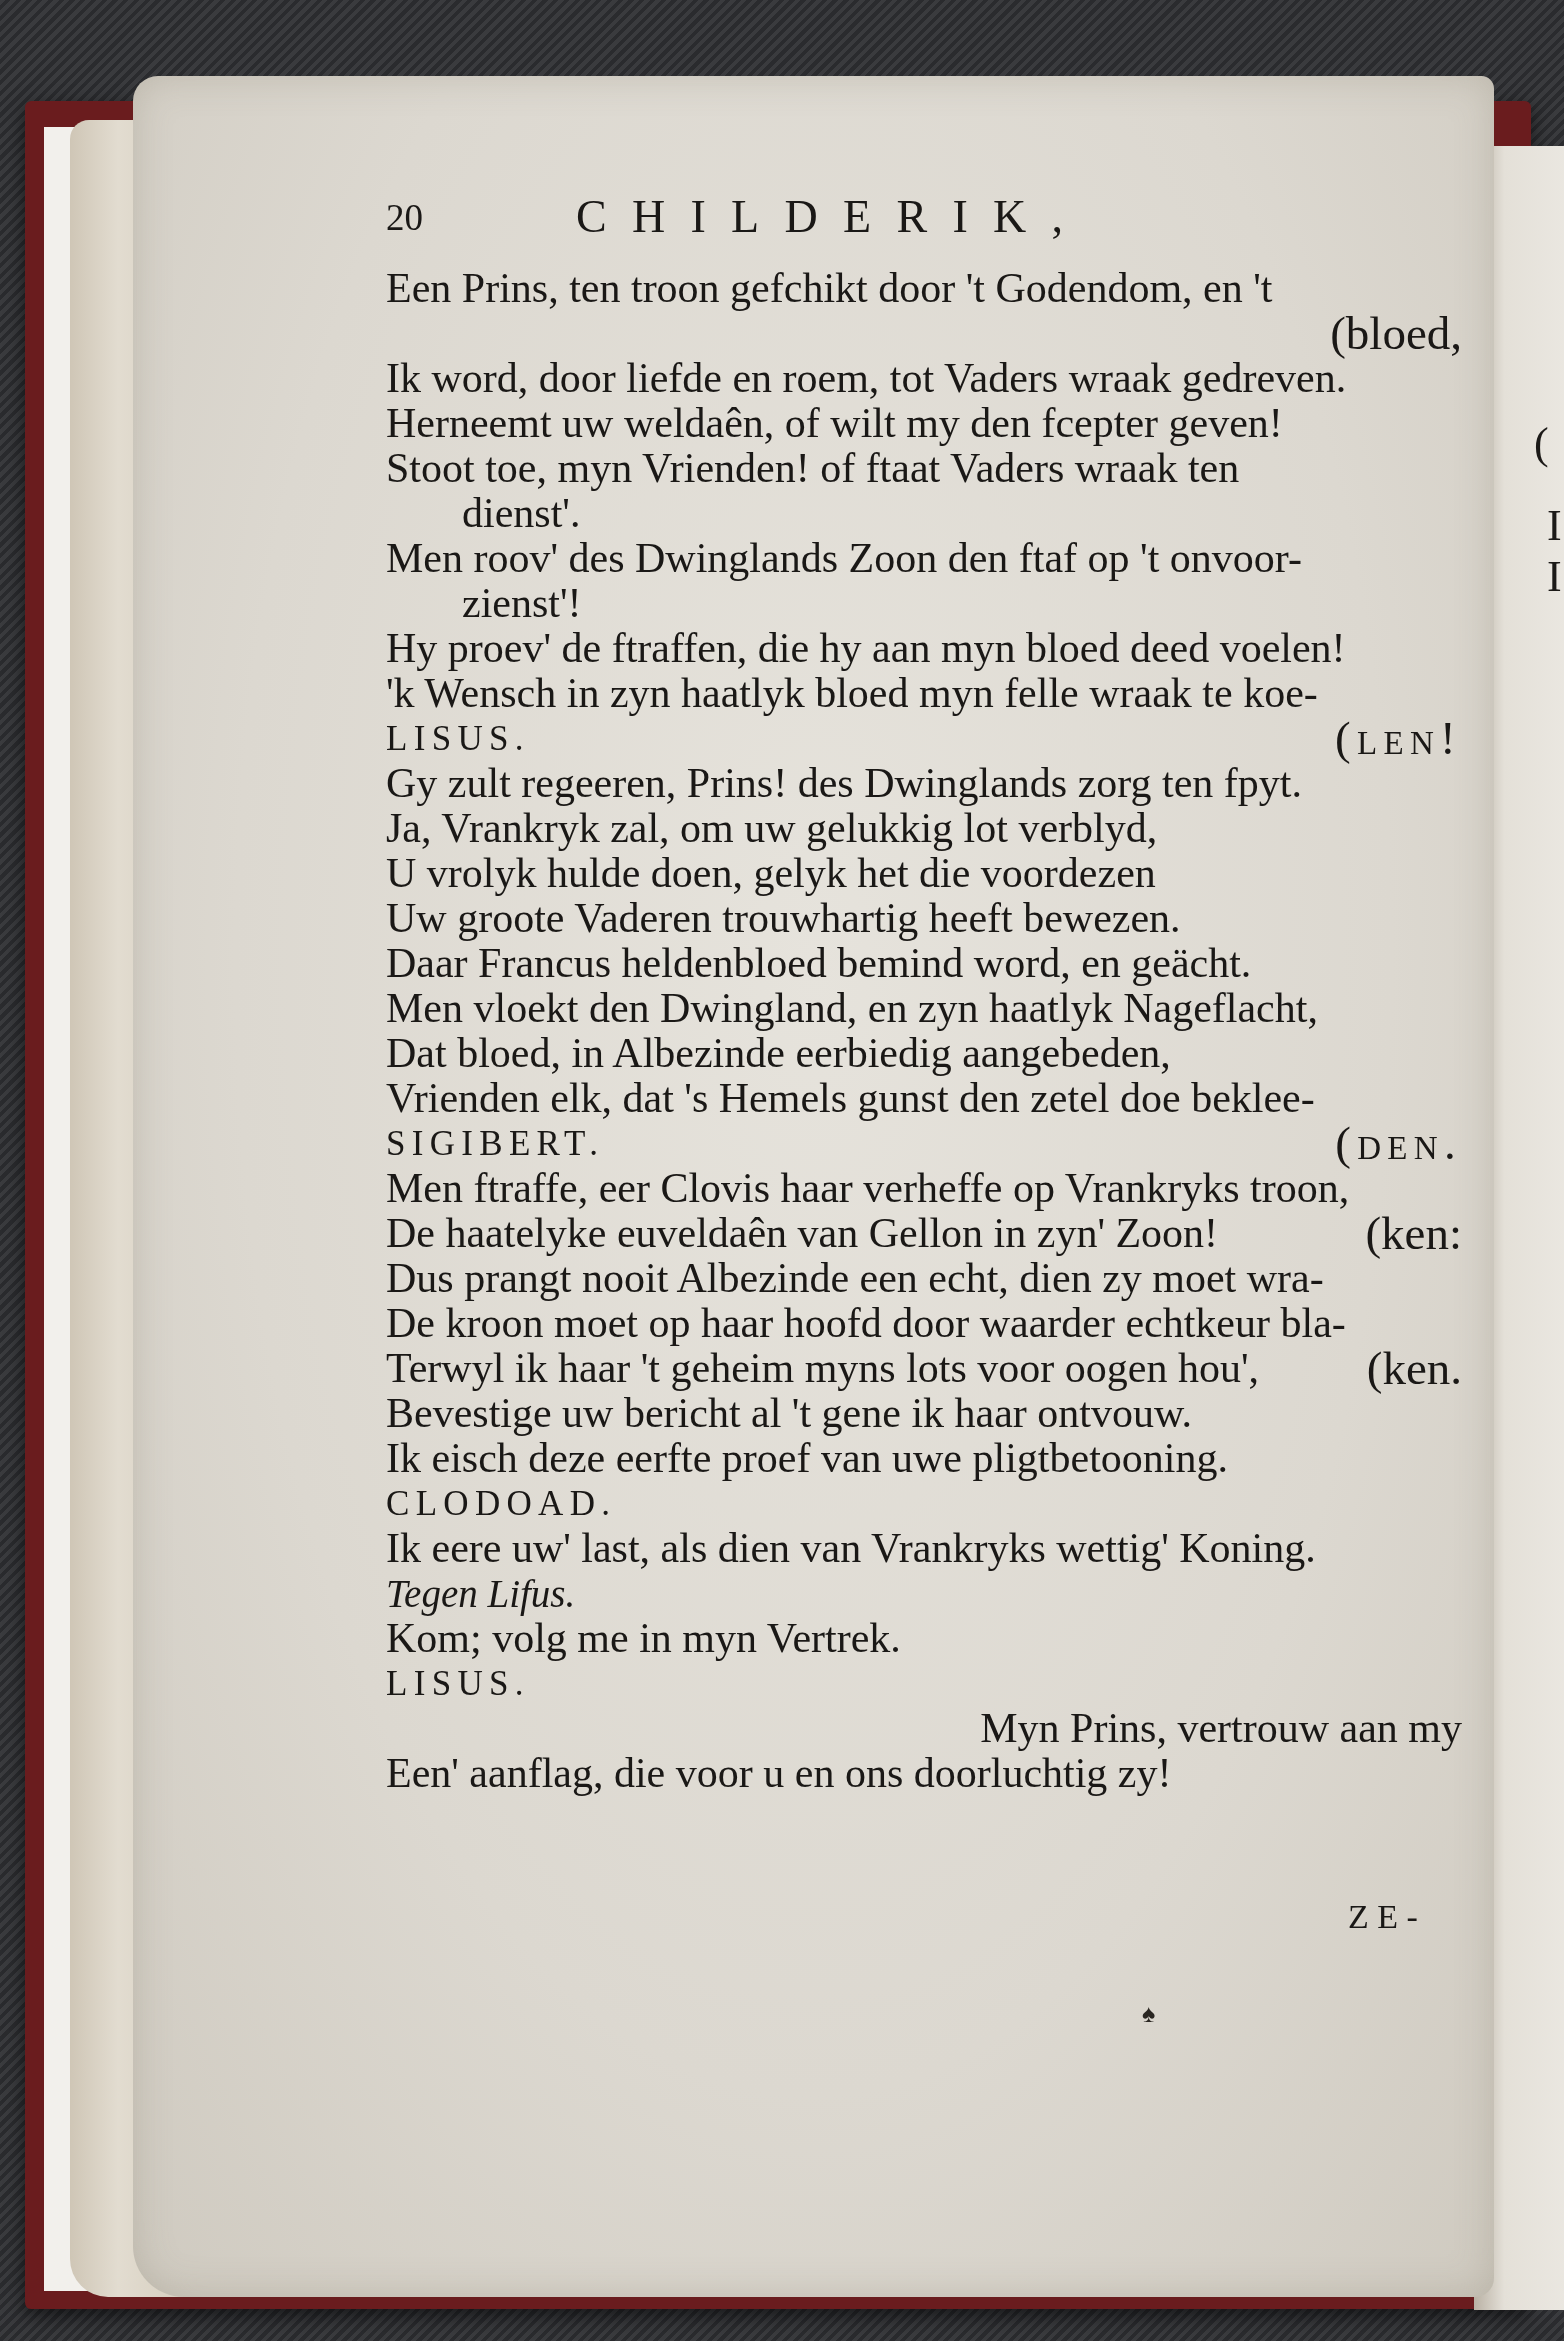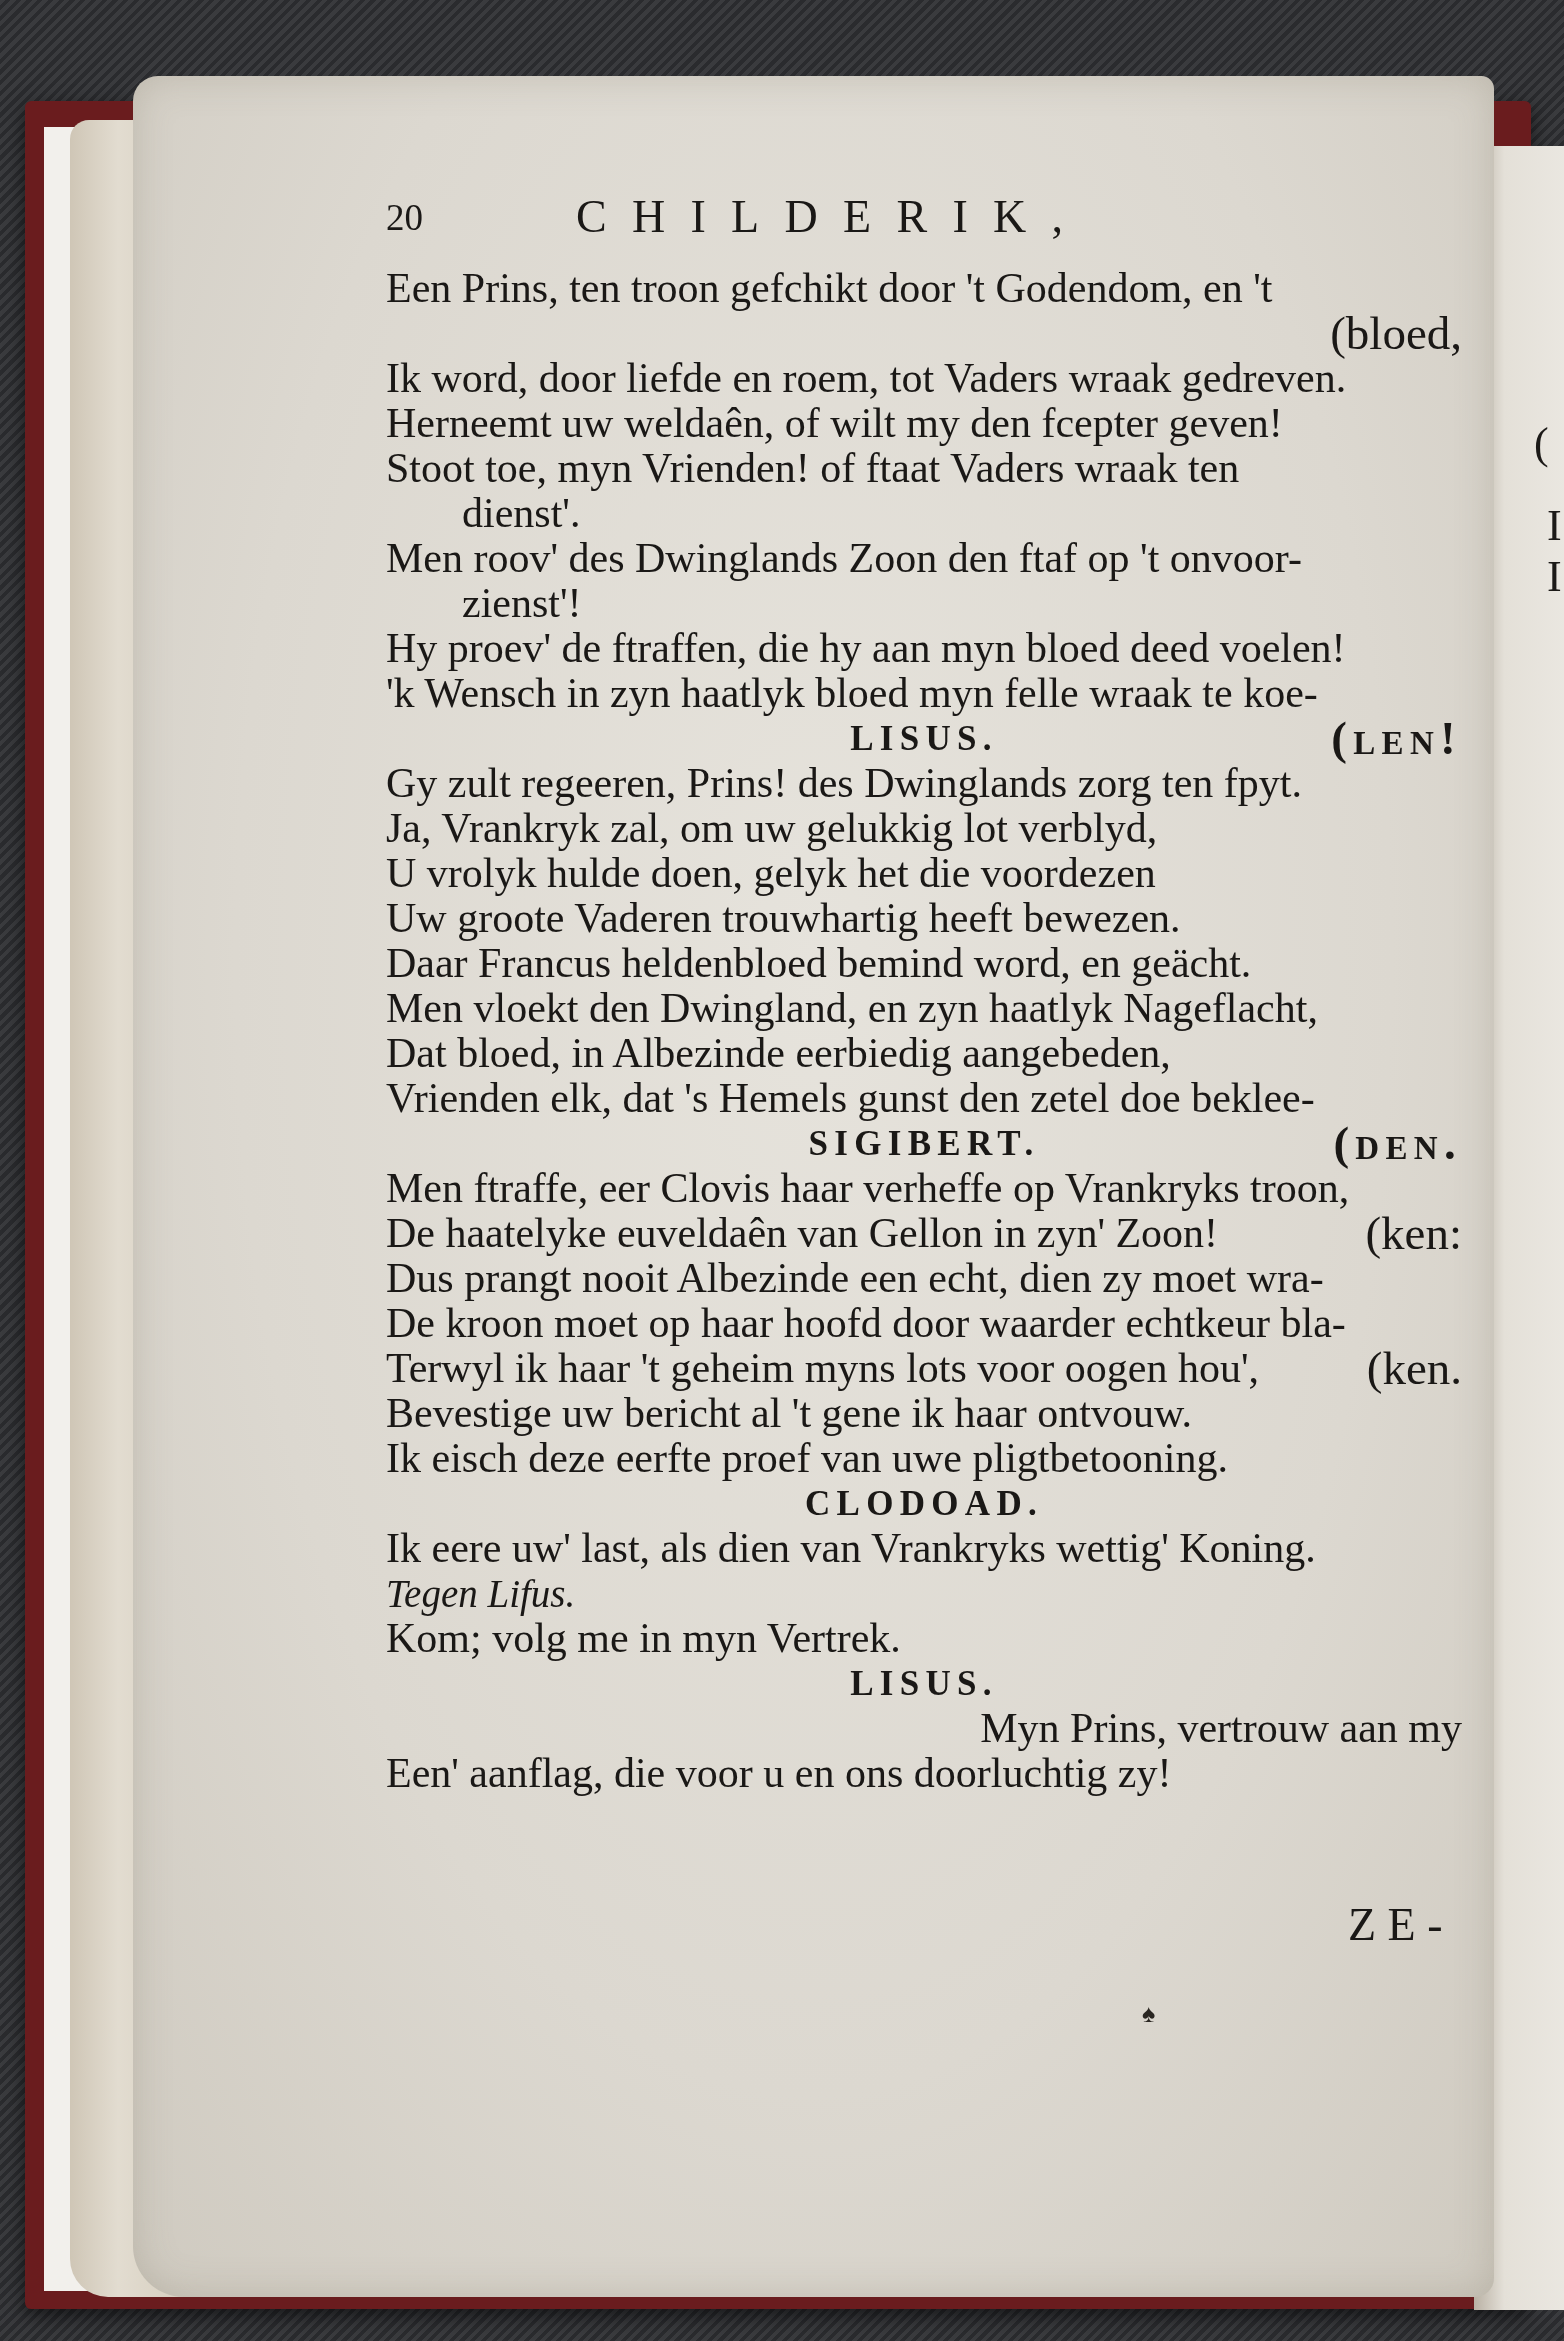--- a/index.html
+++ b/index.html
@@ -46,32 +46,32 @@
   .running-title {
     position: absolute; left: 190px; top: 0; letter-spacing: 0.55em;
   }
   .line {
     font-size: 42px; line-height: 45px; white-space: nowrap; position: relative;
     height: 45px;
   }
   .line.indent { padding-left: 76px; }
   .line.indent-far { padding-left: 557px; text-align: right; }
   .speaker {
-    font-size: 35px; letter-spacing: 0.18em; text-align: center;
-    font-variant: small-caps; line-height: 45px; height: 45px; position: relative; font-weight: bold;
+    font-size: 35px; letter-spacing: 0.18em; text-align: left;
+    font-variant: small-caps; line-height: 45px; height: 45px; position: relative;
   }
   .stage {
     font-size: 39px; font-style: italic; 
     line-height: 45px; height: 45px;
   }
   .turnover {
     position: absolute; right: 0; top: 0; font-size: 47px;
   }
   .catchword {
-    position: absolute; left: 1348px; top: 1898px; font-size: 46px; letter-spacing: 0.25em;
+    position: absolute; left: 1348px; top: 1898px; font-size: 34px; letter-spacing: 0.25em;
     color: #1a1816;
   }
   .ornament {
     position: absolute; left: 1142px; top: 2000px; font-size: 25px; color: #2a2622;
   }
 </style>
 </head>
 <body>
 
 <div class="cover"></div>

